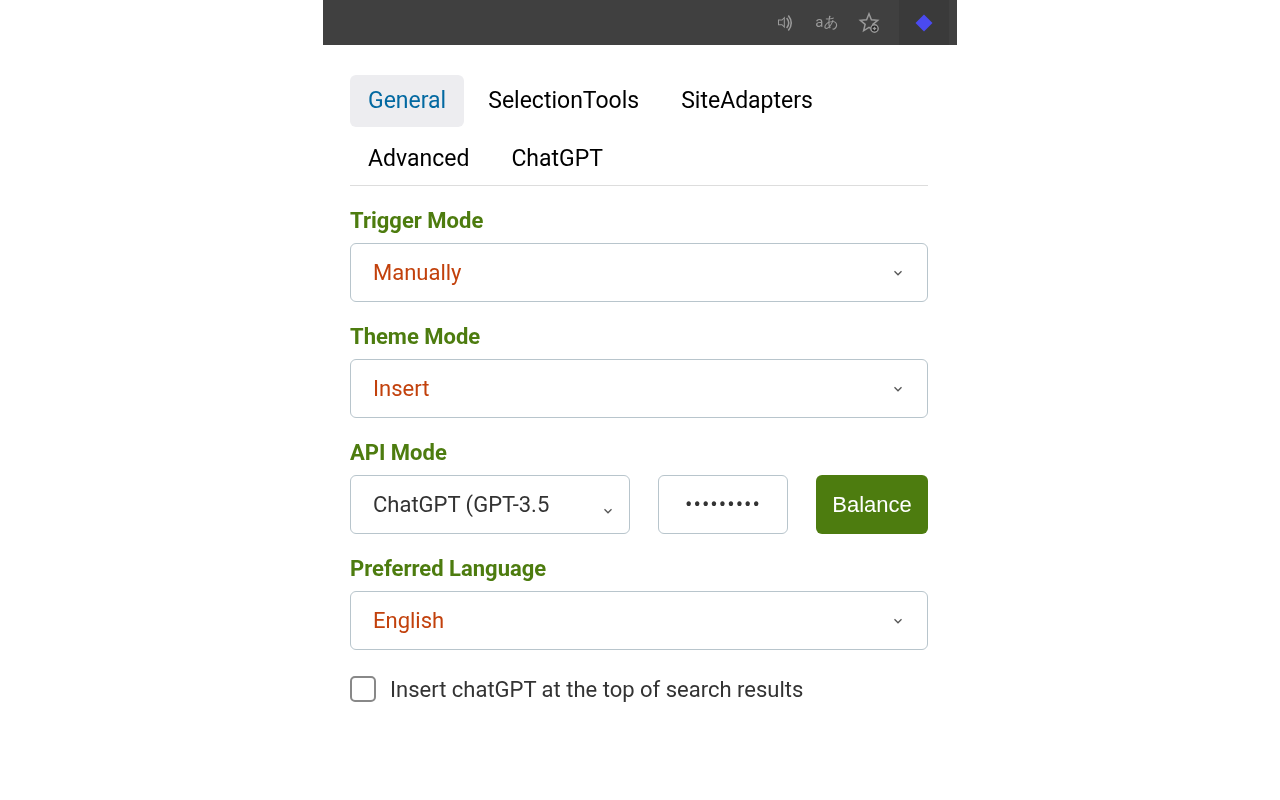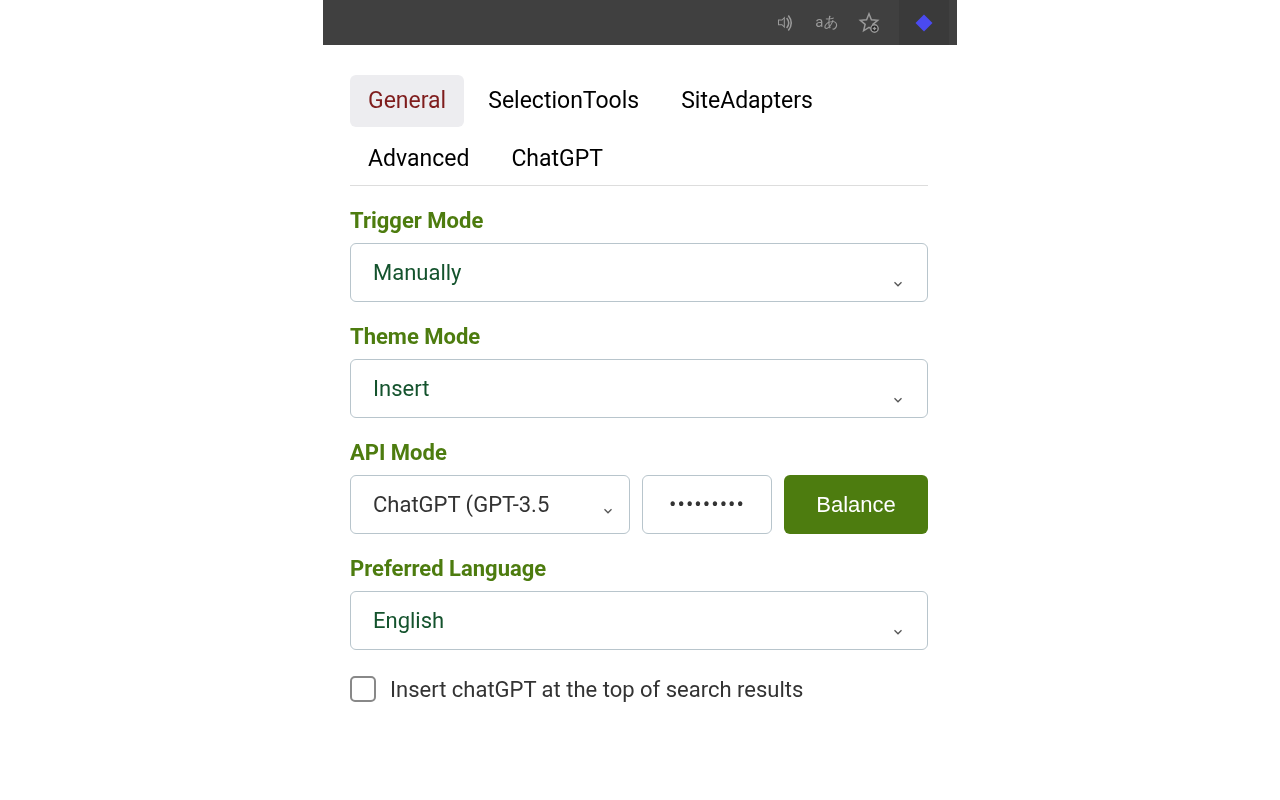--- a/index.html
+++ b/index.html
@@ -67,56 +67,56 @@
     .tab {
       padding: 10px 18px;
       font-size: 23px;
       color: #000000;
       cursor: pointer;
       border-radius: 6px;
       line-height: 1.4;
     }
     .tab.active {
       background: #ededf0;
-      color: #7f1d1d;
+      color: #0369a1;
     }
     .section {
       margin-top: 22px;
     }
     .section-label {
       font-size: 22px;
       font-weight: 700;
       color: #4d7c0f;
       margin-bottom: 10px;
     }
     .select-box {
       width: 100%;
       border: 1.5px solid #b8c5cc;
       border-radius: 6px;
       padding: 16px 22px;
       font-size: 22px;
-      color: #14532d;
+      color: #c2410c;
       display: flex;
       justify-content: space-between;
-      align-items: flex-end;
+      align-items: flex-start;
       cursor: pointer;
       background: #fff;
     }
     .chevron {
       width: 14px;
       height: 14px;
       display: inline-block;
     }
     .chevron svg {
       width: 14px;
       height: 14px;
     }
     .api-row {
       display: flex;
-      gap: 12px;
+      gap: 28px;
       align-items: stretch;
     }
     .api-select {
       width: 280px;
       border: 1.5px solid #b8c5cc;
       border-radius: 6px;
       padding: 16px 14px 16px 22px;
       font-size: 22px;
       color: #333;
       display: flex;

